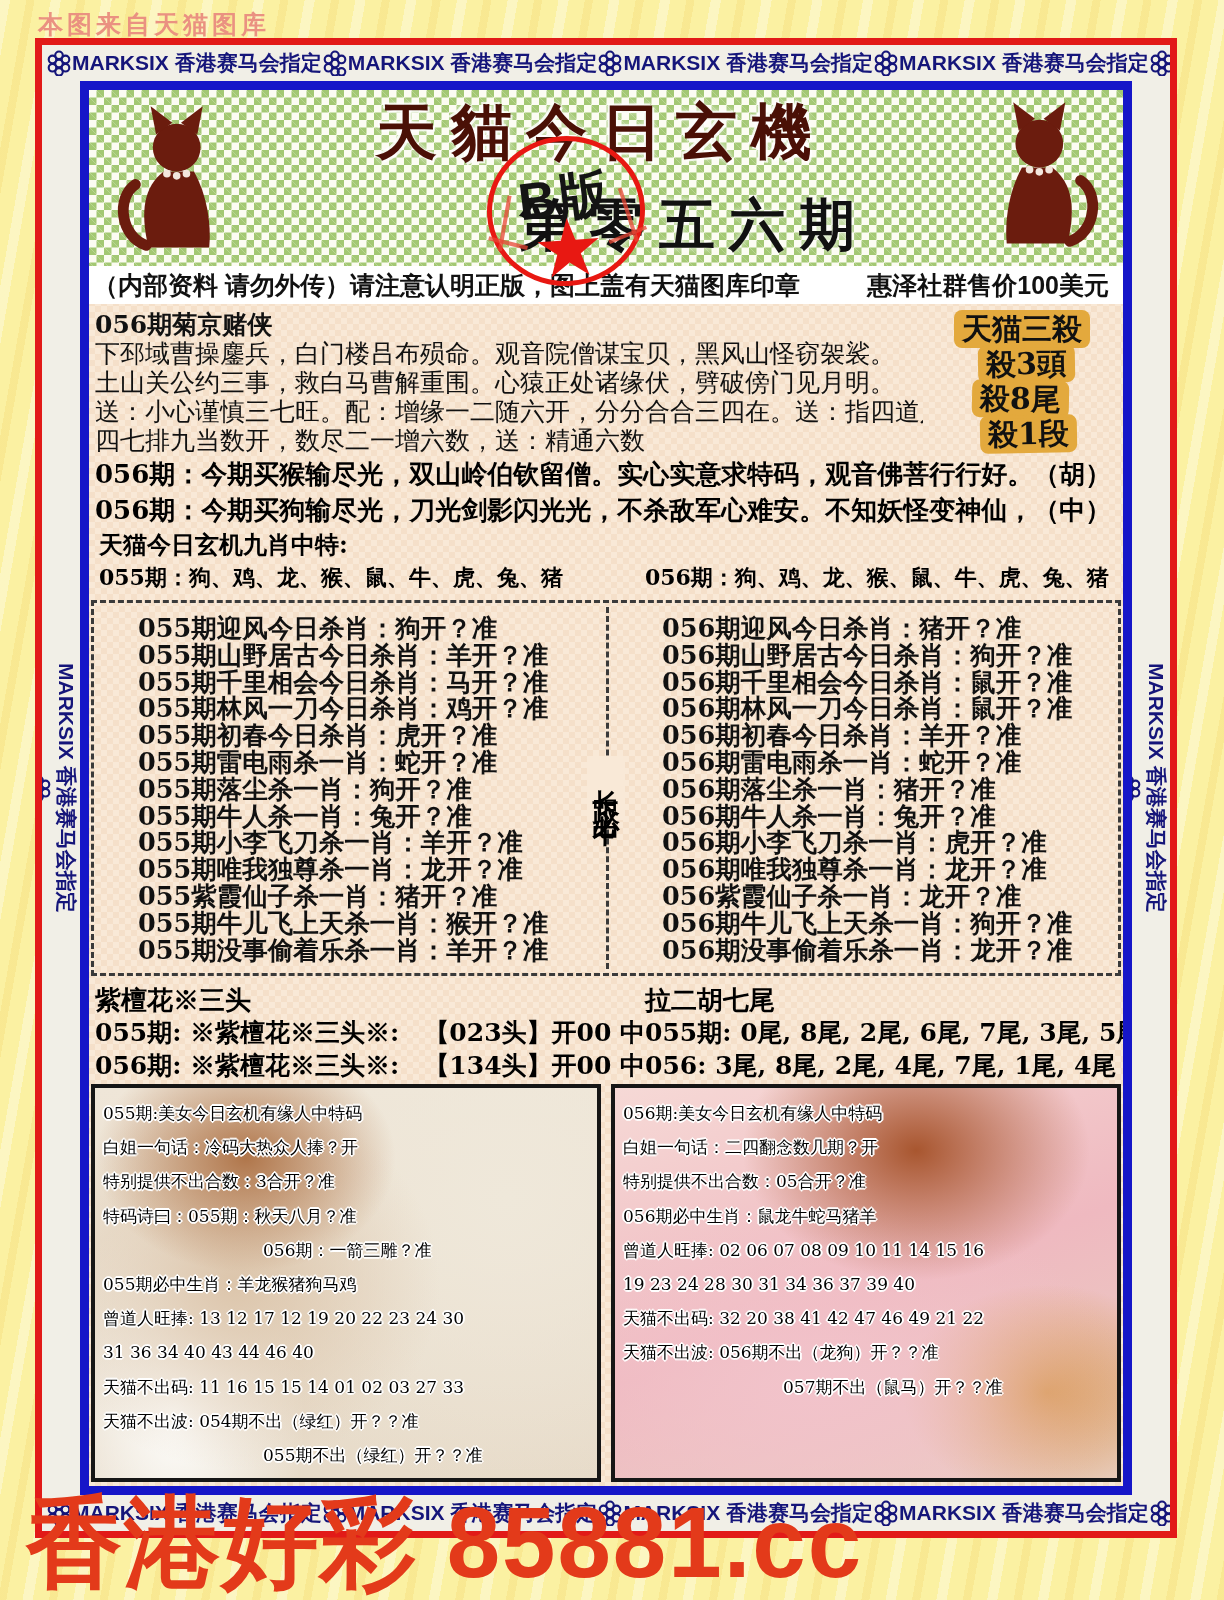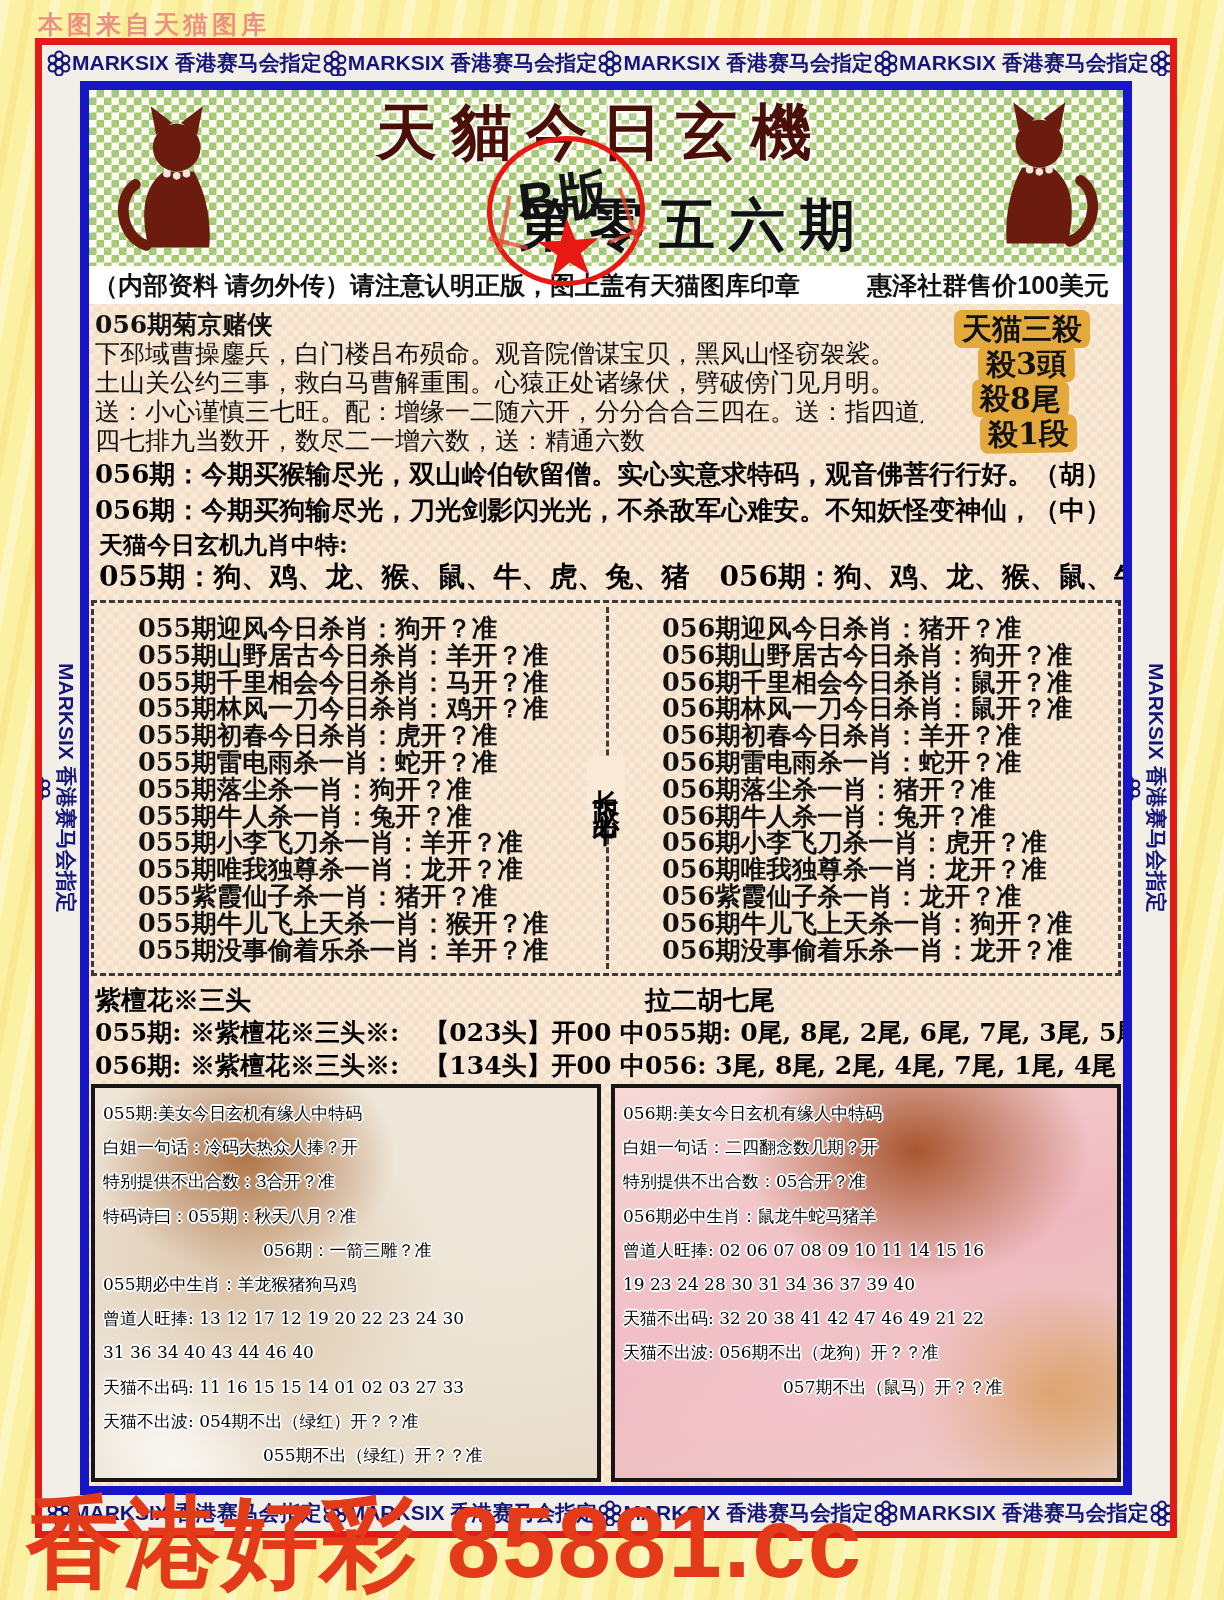--- a/index.html
+++ b/index.html
@@ -109,21 +109,21 @@
   }
   .killbox .kb-line:nth-child(2) .hl{ transform:translateX(4px) rotate(-1deg); }
   .killbox .kb-line:nth-child(3) .hl{ transform:translateX(-2px) rotate(1deg); }
   .killbox .kb-line:nth-child(4) .hl{ transform:translateX(6px) rotate(-1deg); }
   
   .poems{ height:74px; padding-left:6px; }
   .poems .line{ font-size:26px; font-weight:bold; line-height:36px; white-space:nowrap; }
   
   .ninexiao{ height:66px; padding-left:10px; }
   .ninexiao .heading{ font-size:24px; font-weight:bold; line-height:30px; }
-  .ninexiao .nx-row{ display:flex; gap:30px; font-size:28px; font-weight:bold; line-height:34px; white-space:nowrap; }
+  .ninexiao .nx-row{ display:flex; gap:82px; font-size:22px; font-weight:bold; line-height:34px; white-space:nowrap; }
   
   .dashbox{
     position:relative; margin:4px 2px 6px 2px; height:376px;
     border:3px dashed #3a3a3a; display:flex; padding:12px 0;
   }
   .dashbox .col{ flex:1; }
   .dashbox .col .row{
     font-size:25.5px; font-weight:bold; line-height:26.8px;
     white-space:nowrap; color:#111;
   }

